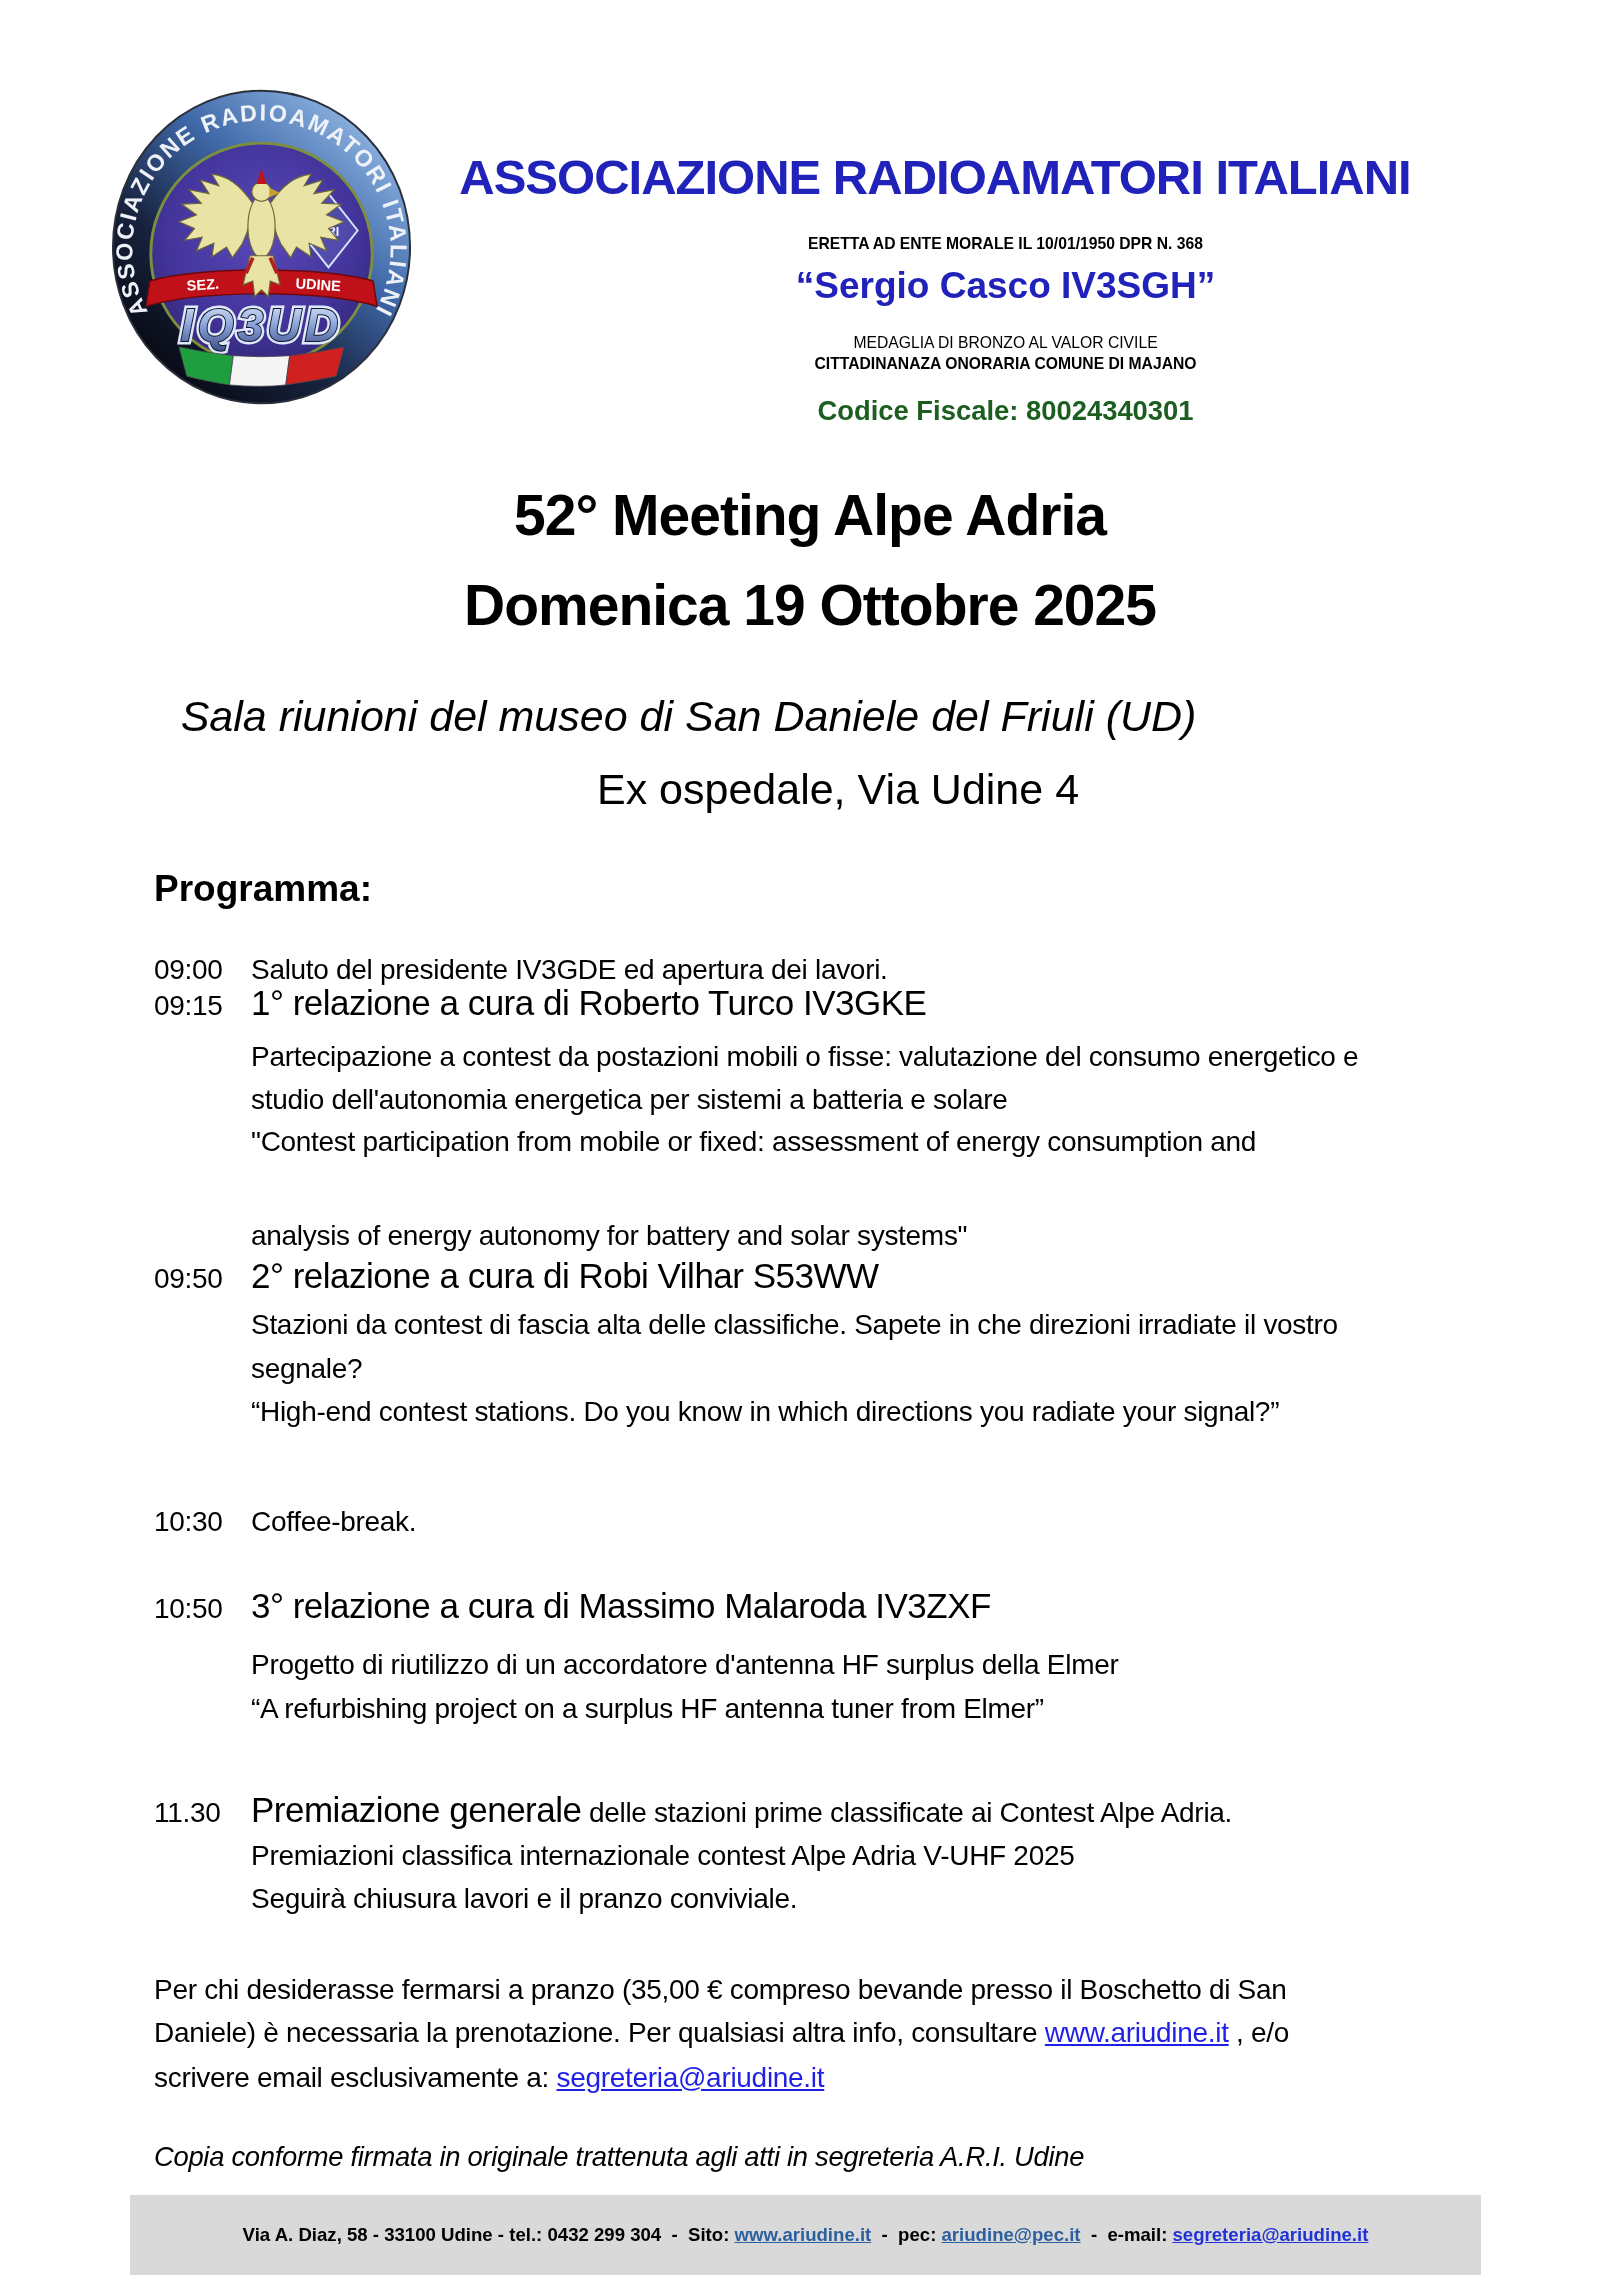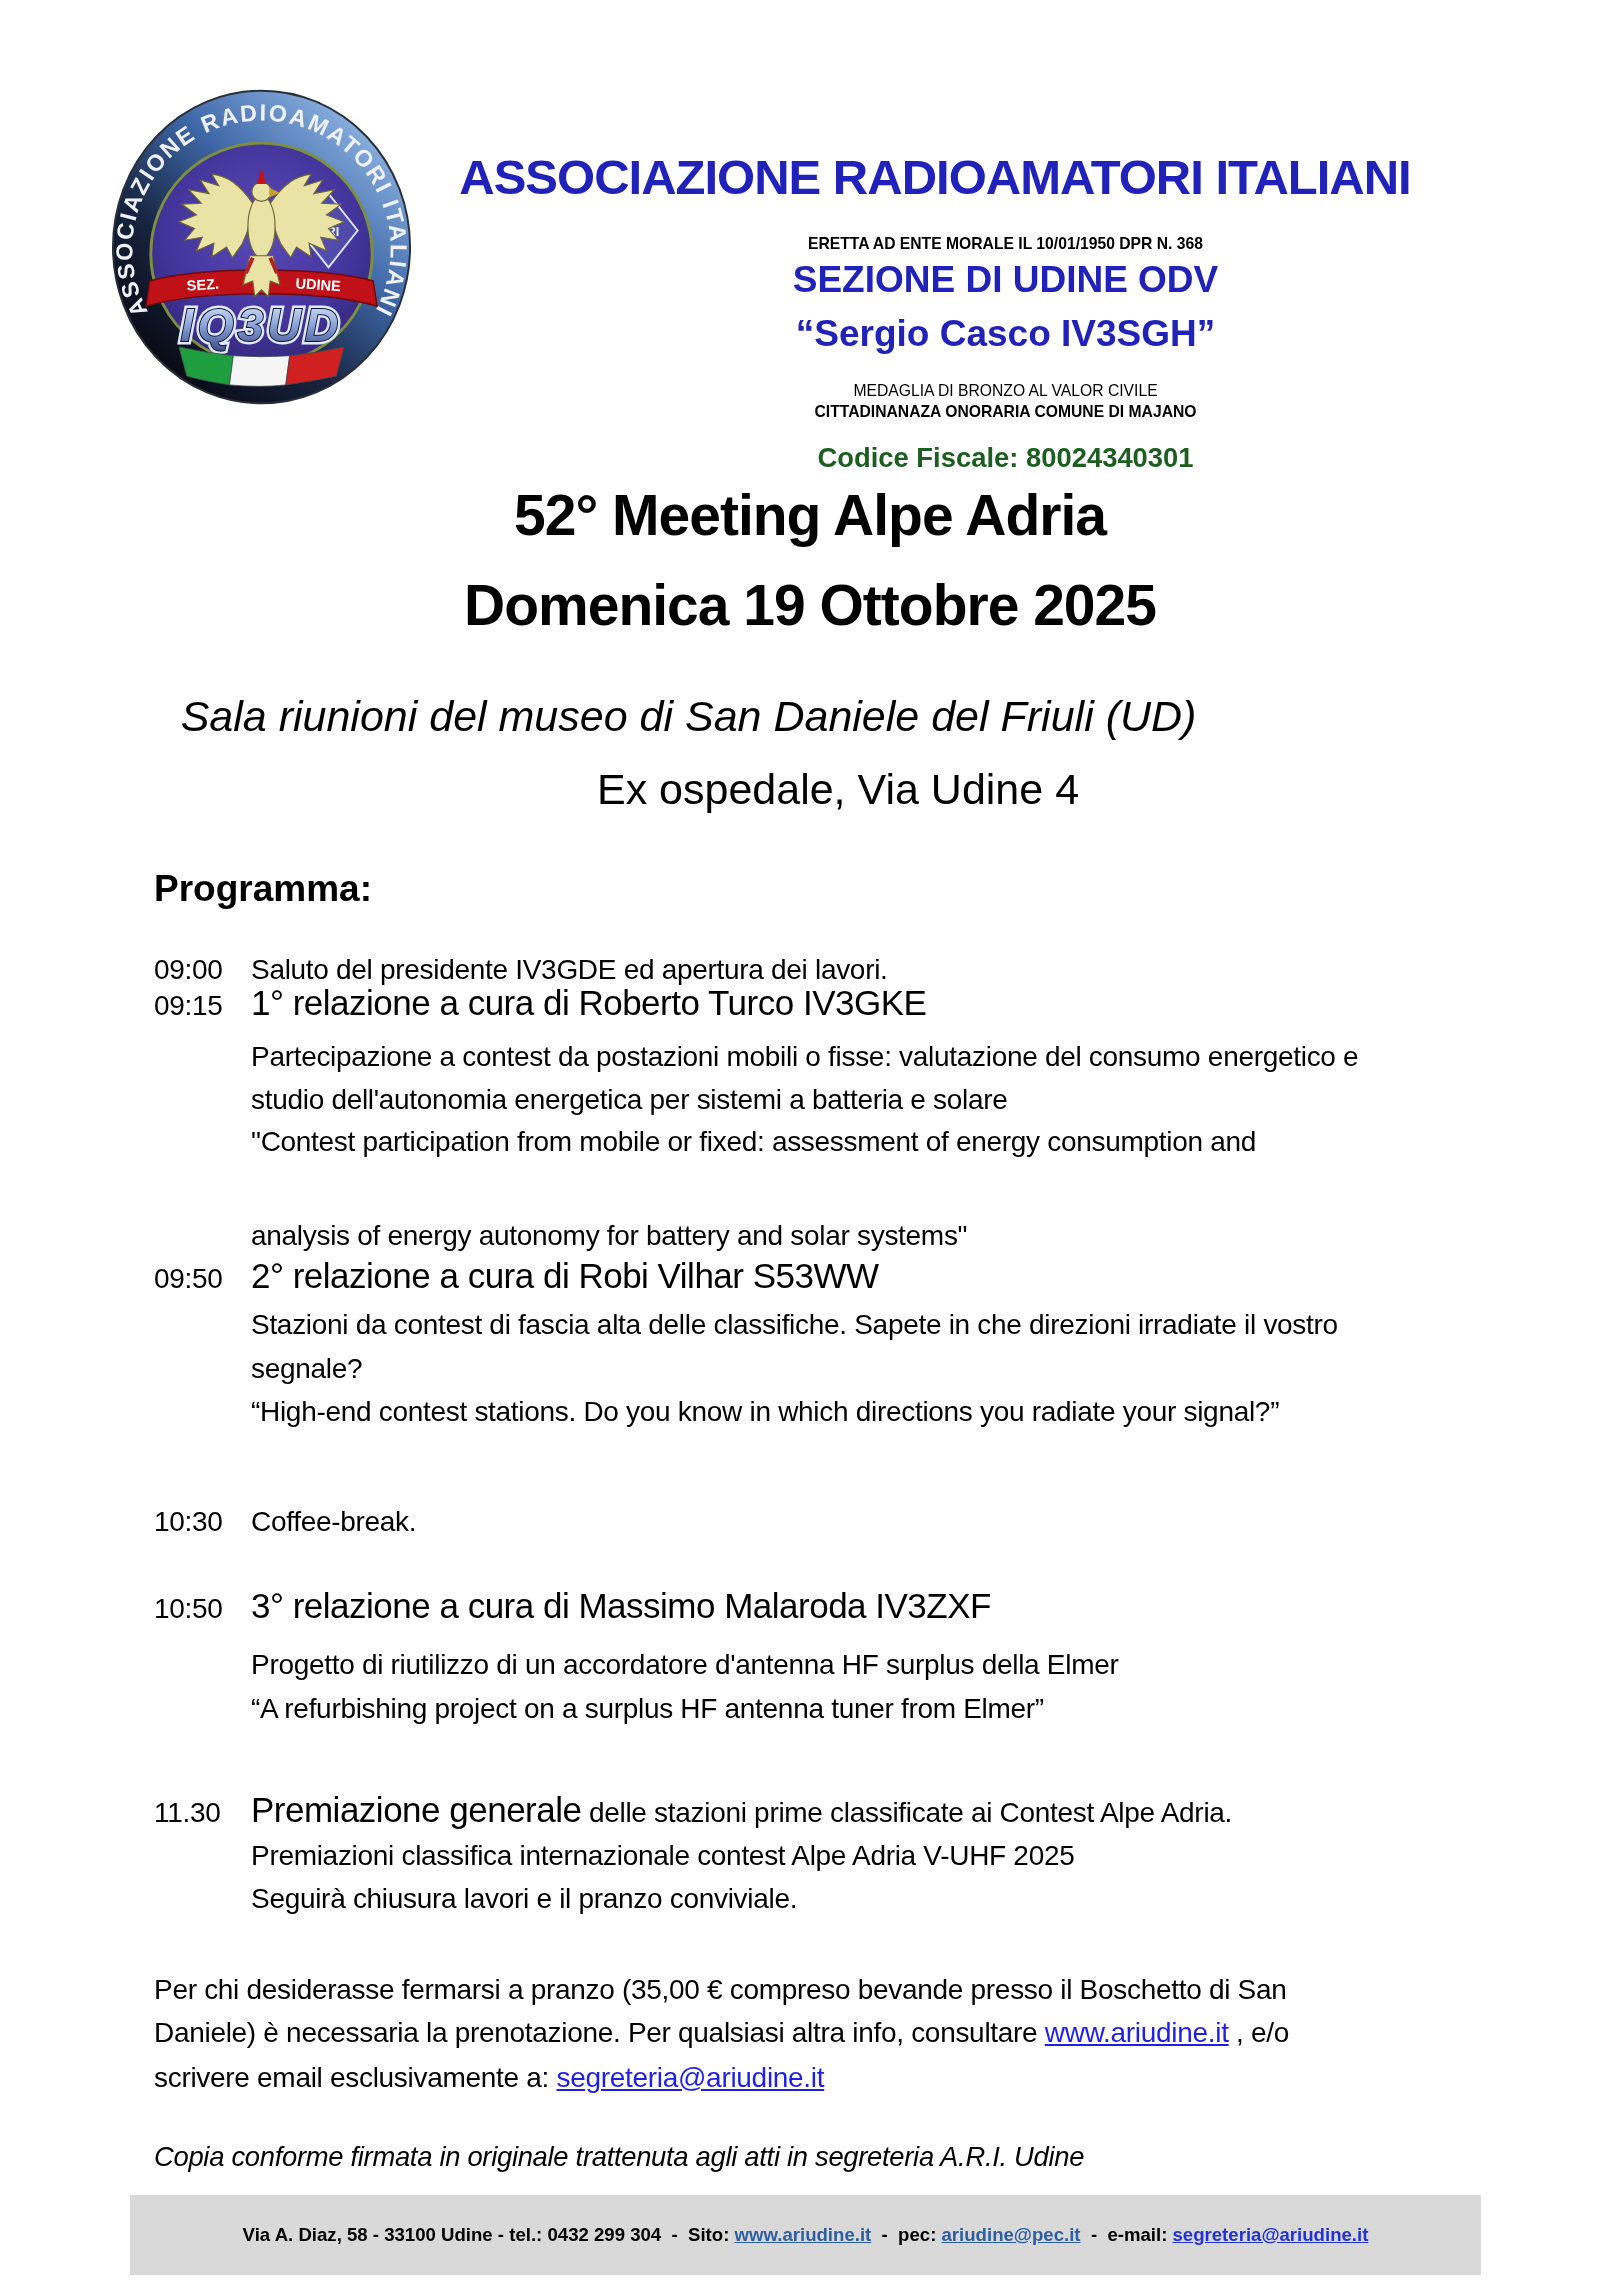--- a/index.html
+++ b/index.html
@@ -108,21 +108,20 @@
         <path d="M126,275 Q155,277 184,275 L180,305 Q155,308 122,305 Z" fill="#f5f5f5"></path>
         <path d="M184,275 Q212,272 240,266 L232,296 Q208,301 180,305 Z" fill="#d02020"></path>
       </g>
     </svg>
   </div>
 
   <div class="org-title">ASSOCIAZIONE RADIOAMATORI ITALIANI</div>
 
   <div class="subhead">
     <div class="eretta">ERETTA AD ENTE MORALE IL 10/01/1950 DPR N. 368</div>
-    <div class="sezione">SEZIONE DI UDINE ODV</div>
     <div class="sergio">“Sergio Casco IV3SGH”</div>
     <div class="medaglia">MEDAGLIA DI BRONZO AL VALOR CIVILE</div>
     <div class="cittad">CITTADINANAZA ONORARIA COMUNE DI MAJANO</div>
     <div class="codice">Codice Fiscale: 80024340301</div>
   </div>
 
   <div class="evt1">52° Meeting Alpe Adria</div>
   <div class="evt2">Domenica 19 Ottobre 2025</div>
   <div class="venue1">Sala riunioni del museo di San Daniele del Friuli (UD)</div>
   <div class="venue2">Ex ospedale, Via Udine 4</div>

